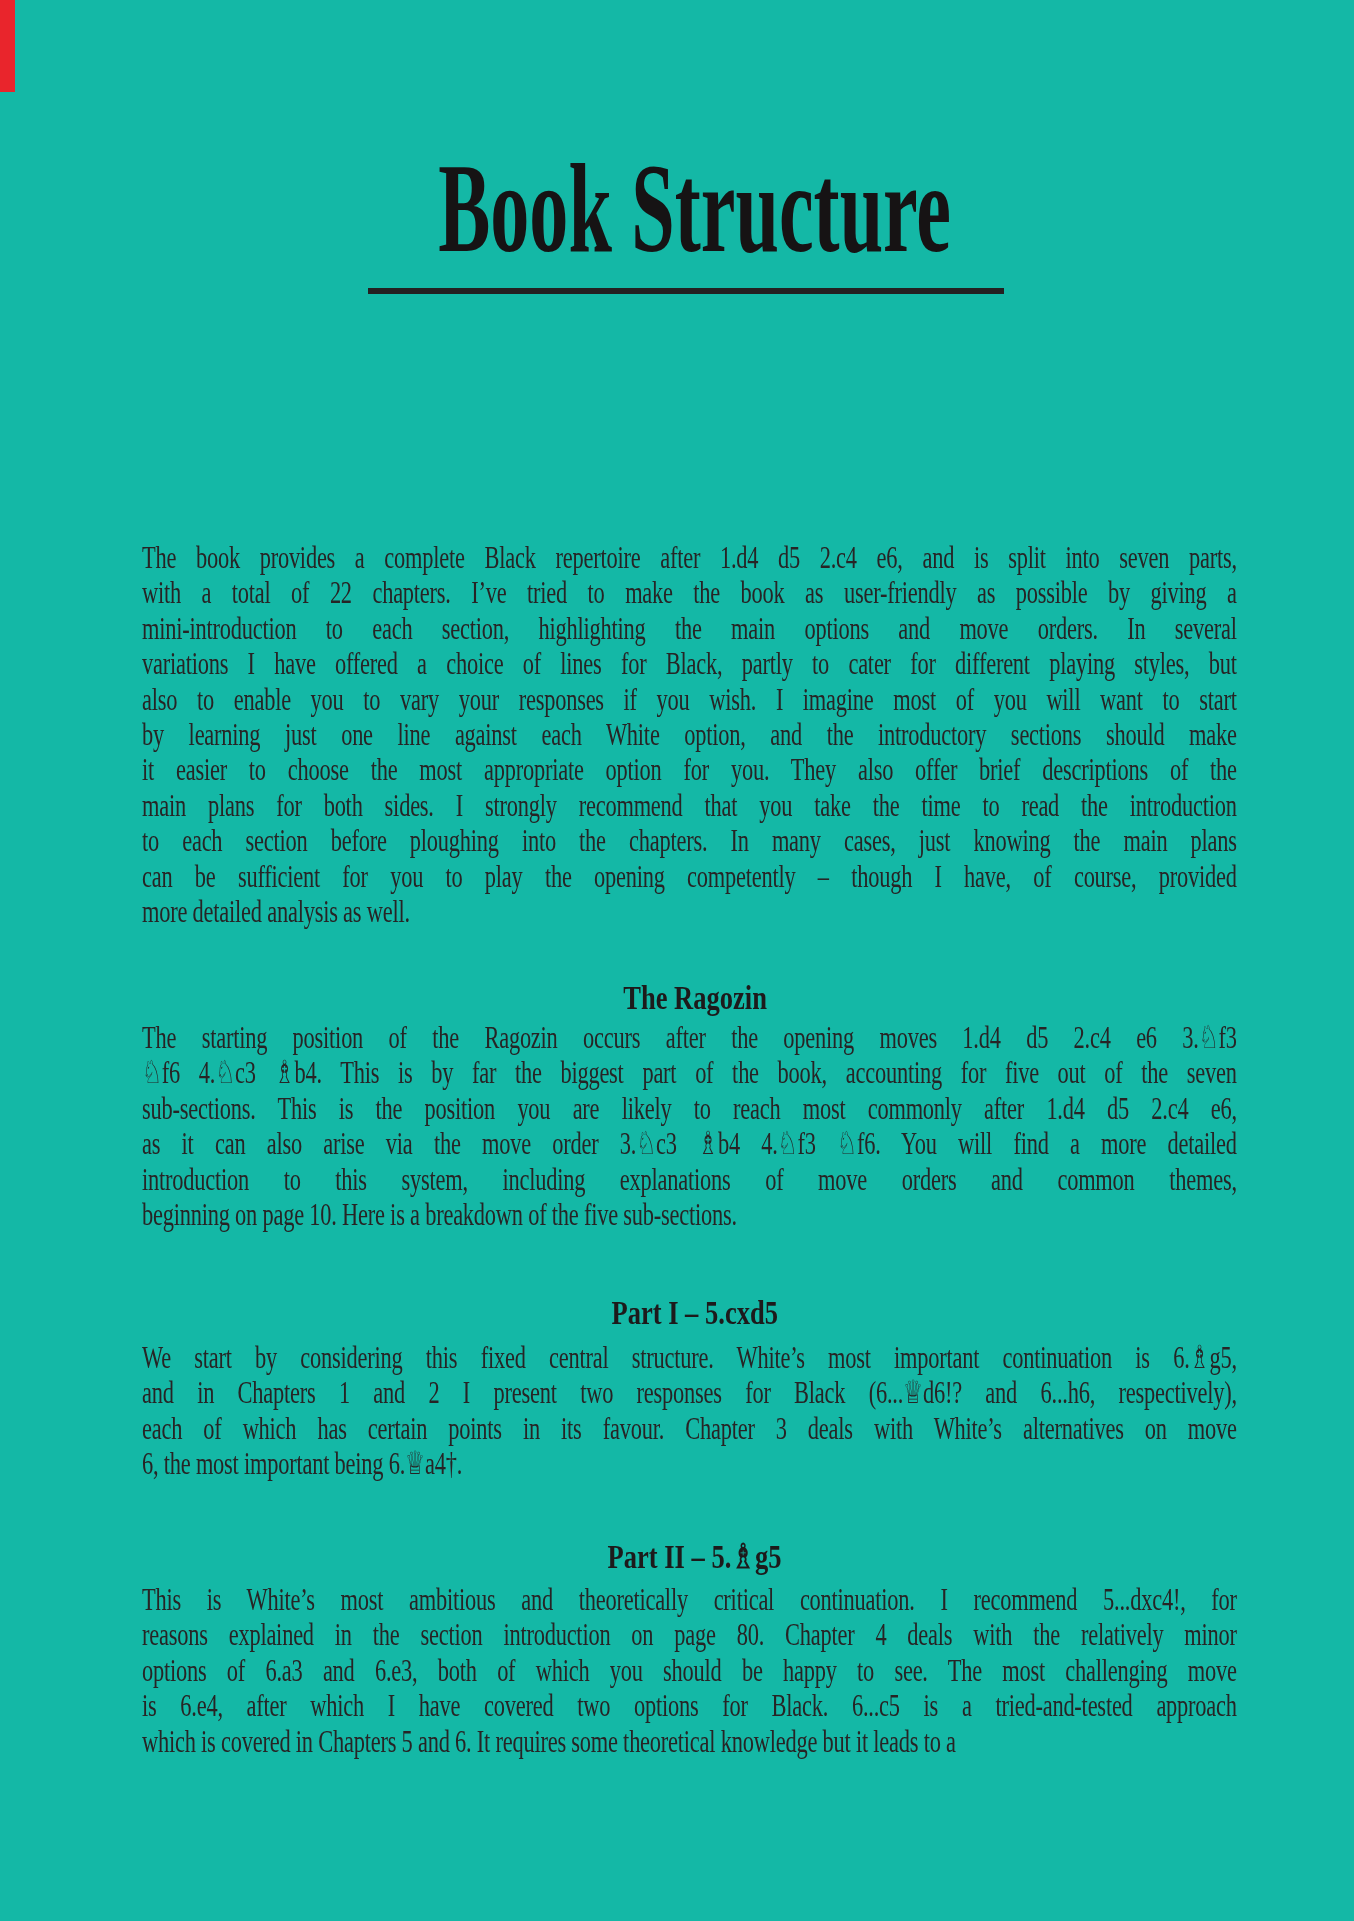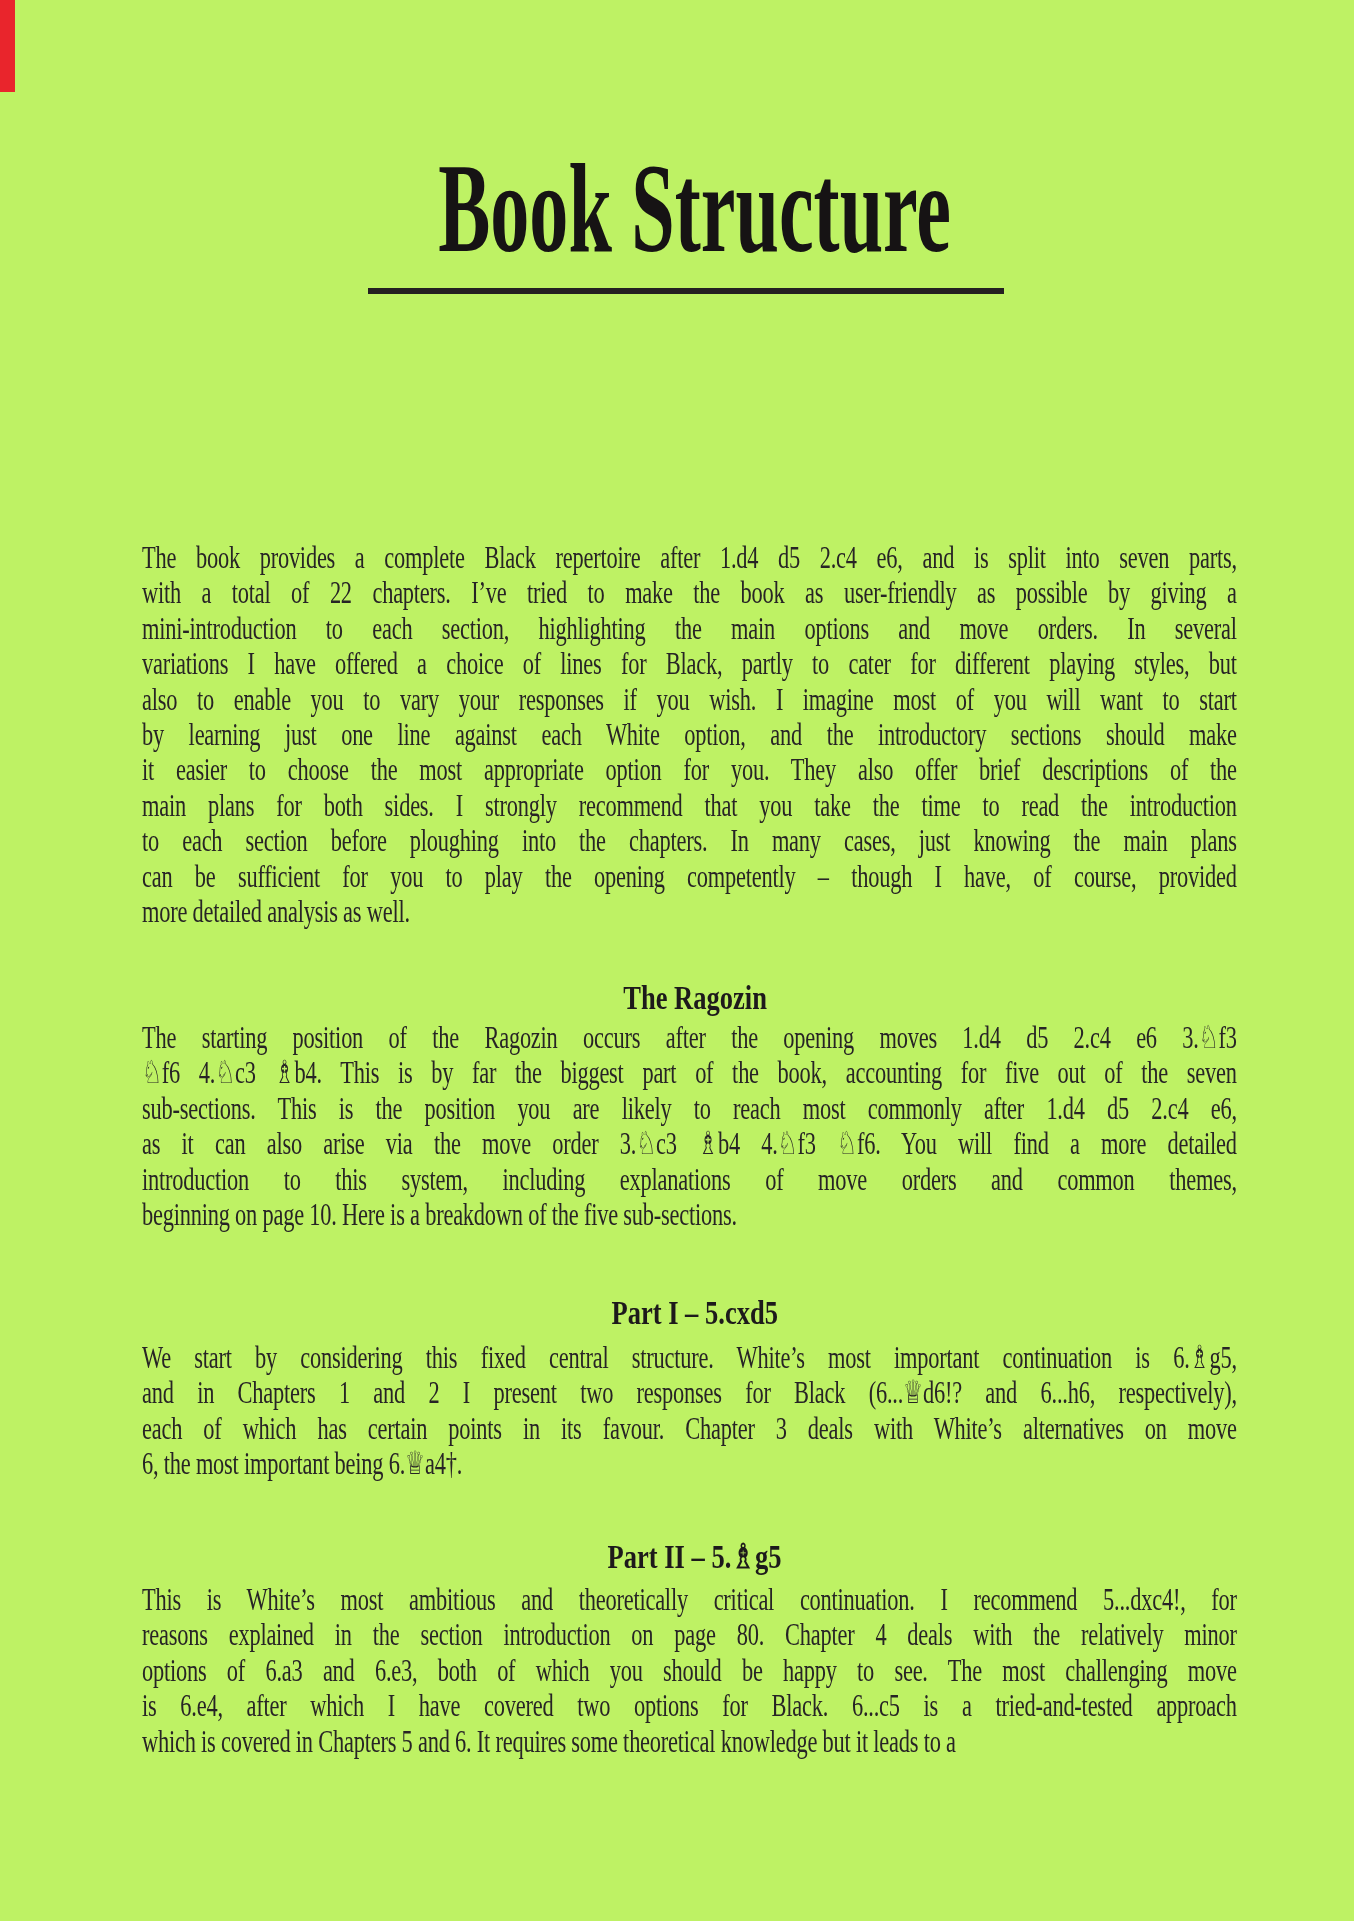--- a/index.html
+++ b/index.html
@@ -4,21 +4,21 @@
 <style>
   html, body {
     margin: 0;
     padding: 0;
     background: #ffffff;
   }
   .page {
     position: relative;
     width: 1354px;
     height: 1921px;
-    background: #bef264;
+    background: #14b8a6;
     overflow: hidden;
     font-family: "Liberation Serif", "DejaVu Serif", serif;
   }
   .corner-marker {
     position: absolute;
     left: 0;
     top: 0;
     width: 15px;
     height: 92px;
   }

